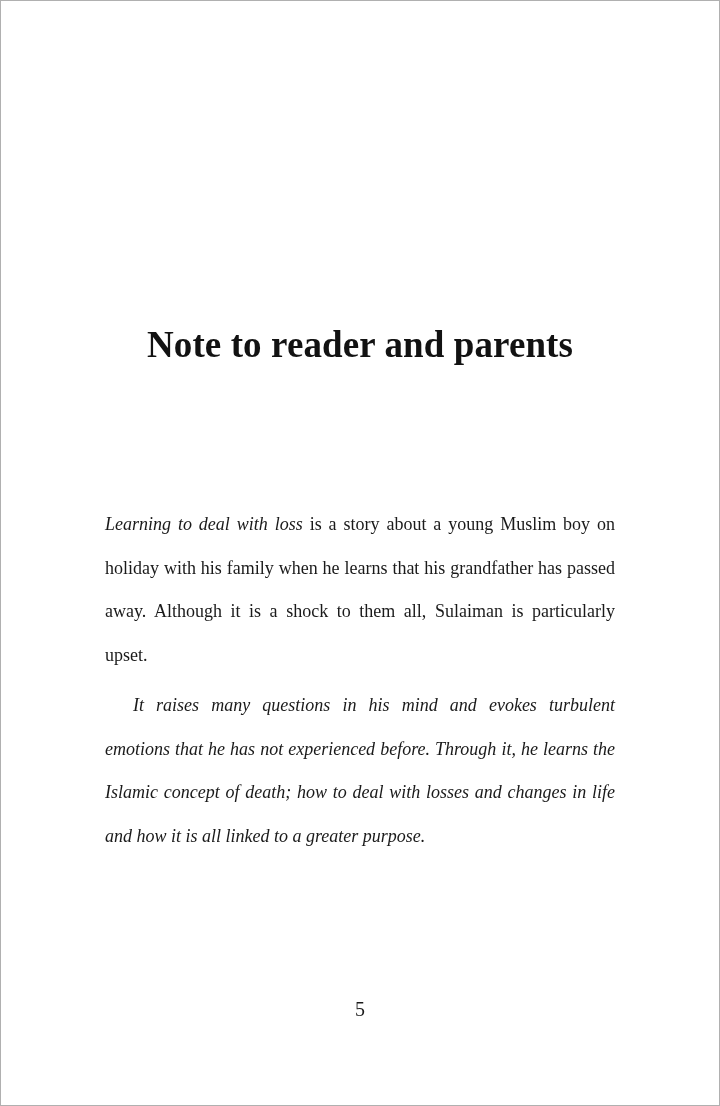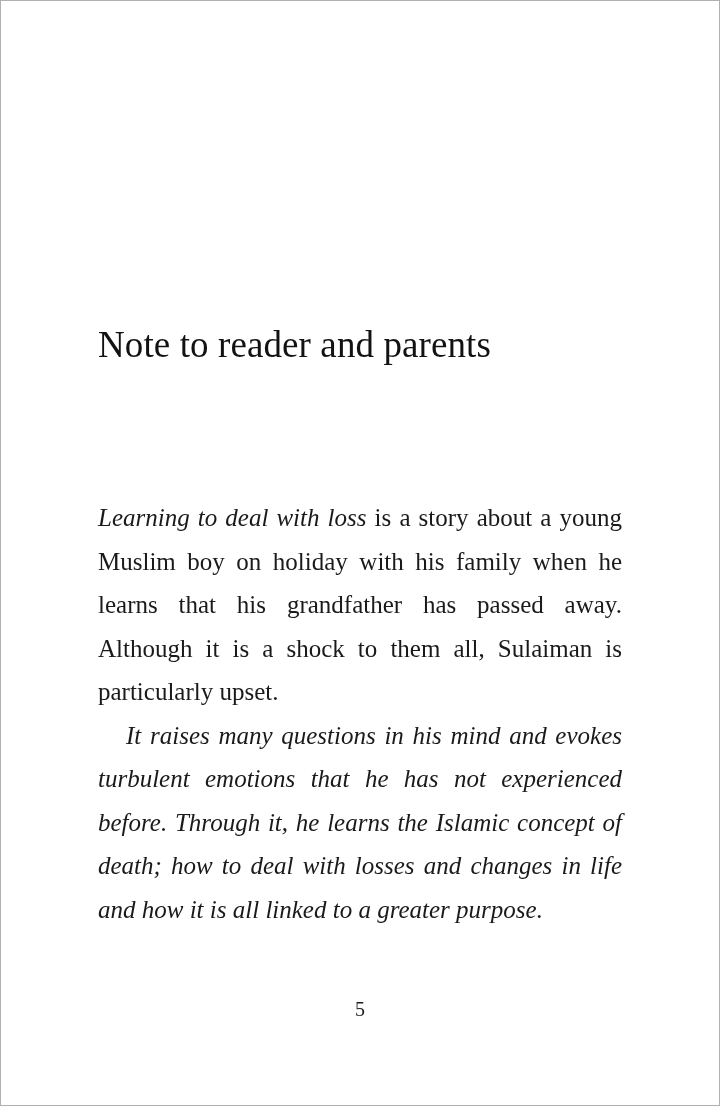--- a/index.html
+++ b/index.html
@@ -26,38 +26,39 @@
     top: 0;
     width: 524px;
     height: 100%;
   }
 
   .chapter-heading {
     position: absolute;
     top: 322px;
     left: 0;
     width: 100%;
+    text-align: center;
     font-size: 37px;
-    font-weight: normal;
+    font-weight: bold;
     letter-spacing: 0.1px;
     line-height: 1.2;
     color: #121212;
     margin: 0;
   }
 
   .body-block {
     position: absolute;
     top: 495px;
     left: 0;
     width: 524px;
   }
 
   .body-paragraph {
-    margin: 0;
-    font-size: 25px;
+    margin: 7px;
+    font-size: 18px;
     line-height: 43.5px;
     text-align: justify;
     text-justify: inter-word;
     color: #1a1a1a;
     -webkit-hyphens: none;
     hyphens: none;
   }
 
   .body-paragraph.indented {
     text-indent: 28px;

